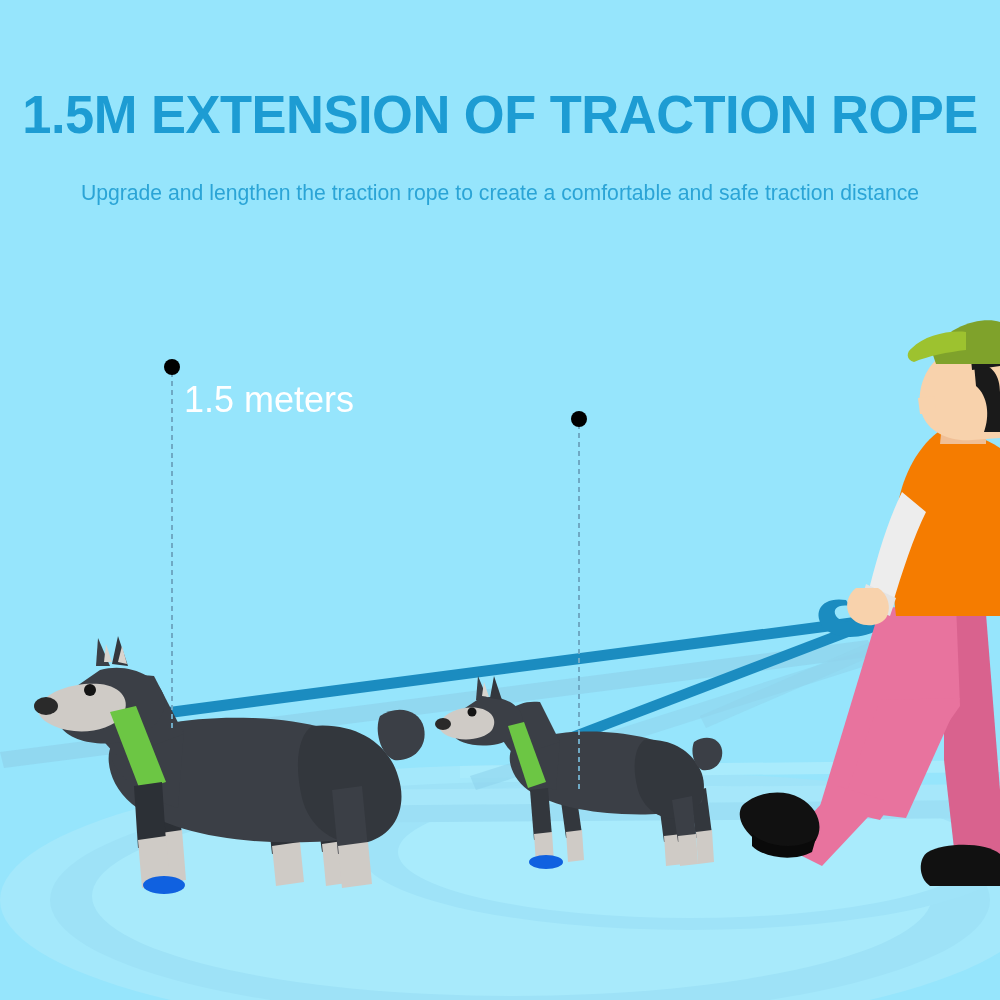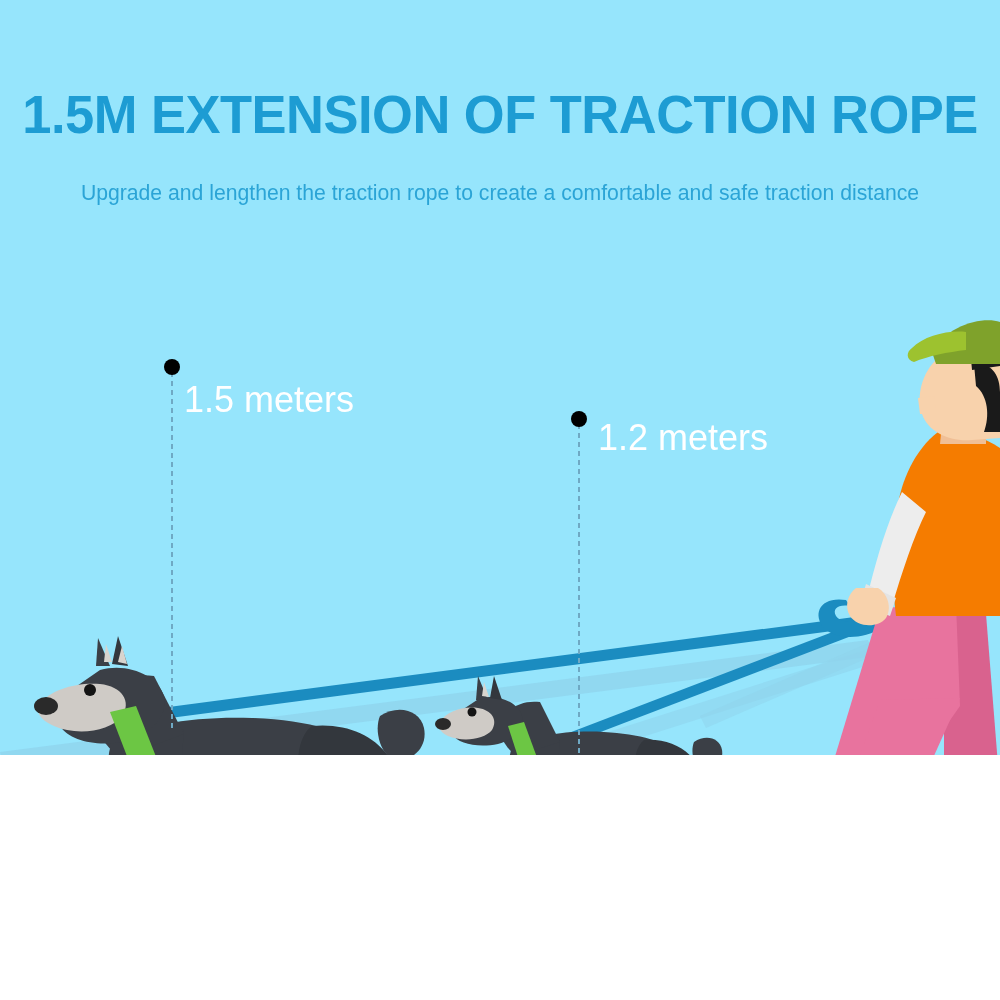--- a/index.html
+++ b/index.html
@@ -7,21 +7,21 @@
     margin: 0;
     padding: 0;
     background: #ffffff;
   }
   body {
     font-family: "Liberation Sans", sans-serif;
   }
   #poster {
     position: relative;
     width: 1000px;
-    height: 755px;
+    height: 1000px;
     overflow: hidden;
     background: #96E5FC;
   }
   #poster svg.scene {
     position: absolute;
     left: 0;
     top: 0;
     width: 1000px;
     height: 1000px;
     display: block;
@@ -240,15 +240,14 @@
       <line x1="579" y1="424" x2="579" y2="790" stroke="#6FA9C4" stroke-width="2" stroke-dasharray="5 4"></line>
       <circle cx="579" cy="419" r="8" fill="#000000"></circle>
     </g>
 
   </svg>
 
   <div class="title">1.5M EXTENSION OF TRACTION ROPE</div>
   <div class="subtitle">Upgrade and lengthen the traction rope to create a comfortable and safe traction distance</div>
 
   <div class="meter-label" id="label-15">1.5 meters</div>
-  <div class="meter-label" id="label-12">1.2 meters</div>
 
 </div>
 
 </body></html>

